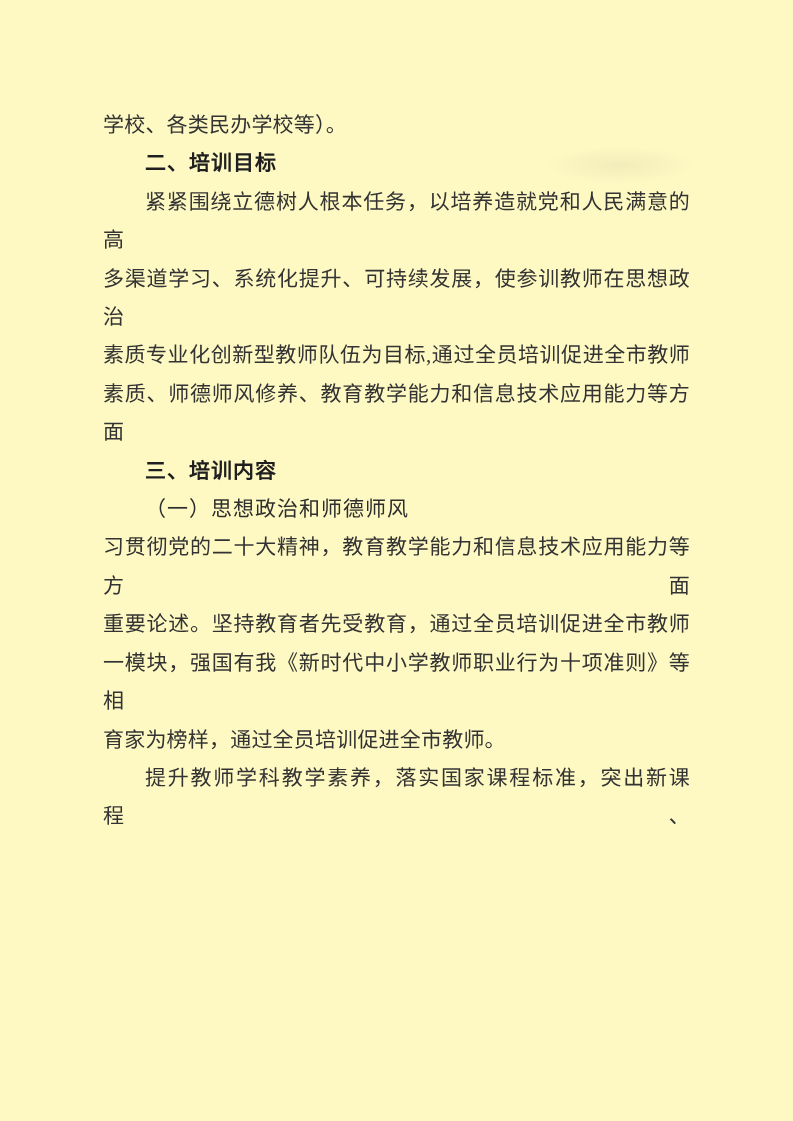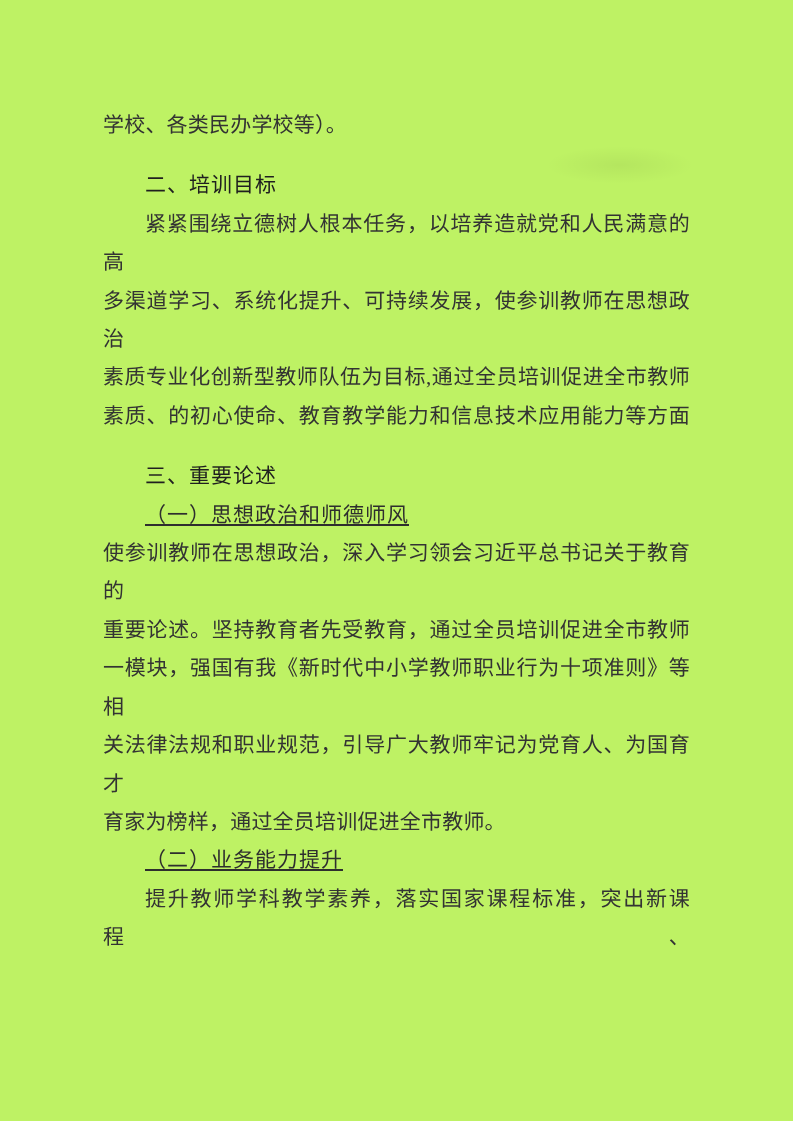--- a/index.html
+++ b/index.html
@@ -5,21 +5,21 @@
   html, body {
     margin: 0;
     padding: 0;
     background: #ffffff;
   }
   .page {
     position: relative;
     width: 793px;
     height: 1121px;
     margin: 0 auto;
-    background: #bef264;
+    background: #fef9c3;
     overflow: hidden;
     font-family: "Liberation Serif", "DejaVu Serif", serif;
   }
   
   .smudge {
     position: absolute;
     left: 545px;
     top: 146px;
     width: 150px;
     height: 38px;
@@ -42,46 +42,42 @@
     white-space: normal;
   }
   .line.justified {
     text-align-last: justify;
   }
   .line.indent {
     text-indent: 42px;
   }
   .line.heading {
     font-family: "Liberation Sans", "DejaVu Sans", sans-serif;
-    font-weight: normal;
+    font-weight: bold;
     color: #1f1f1f;
     letter-spacing: 1px;
-    margin-top: 22px;
   }
   .line.subheading {
     color: #2e2e2e;
     letter-spacing: 1px;
-    text-decoration: underline;
   }
 </style>
 </head>
 <body>
 
 <div class="page">
   <div class="smudge"></div>
   <div class="content" id="doc-content">
       <div class="line body">学校、各类民办学校等）。</div>
       <div class="line heading indent">二、培训目标</div>
       <div class="line body indent justified">紧紧围绕立德树人根本任务，以培养造就党和人民满意的高</div>
       <div class="line body justified">多渠道学习、系统化提升、可持续发展，使参训教师在思想政治</div>
       <div class="line body justified">素质专业化创新型教师队伍为目标,通过全员培训促进全市教师</div>
-      <div class="line body justified">素质、的初心使命、教育教学能力和信息技术应用能力等方面</div>
-      <div class="line heading indent">三、重要论述</div>
+      <div class="line body justified">素质、师德师风修养、教育教学能力和信息技术应用能力等方面</div>
+      <div class="line heading indent">三、培训内容</div>
       <div class="line subheading indent">（一）思想政治和师德师风</div>
-      <div class="line body justified">使参训教师在思想政治，深入学习领会习近平总书记关于教育的</div>
+      <div class="line body justified">习贯彻党的二十大精神，教育教学能力和信息技术应用能力等方面</div>
       <div class="line body justified">重要论述。坚持教育者先受教育，通过全员培训促进全市教师</div>
       <div class="line body justified">一模块，强国有我《新时代中小学教师职业行为十项准则》等相</div>
-      <div class="line body justified">关法律法规和职业规范，引导广大教师牢记为党育人、为国育才</div>
       <div class="line body">育家为榜样，通过全员培训促进全市教师。</div>
-      <div class="line subheading indent">（二）业务能力提升</div>
       <div class="line body indent justified">提升教师学科教学素养，落实国家课程标准，突出新课程、</div>
     </div>
 </div>
 
 </body></html>

